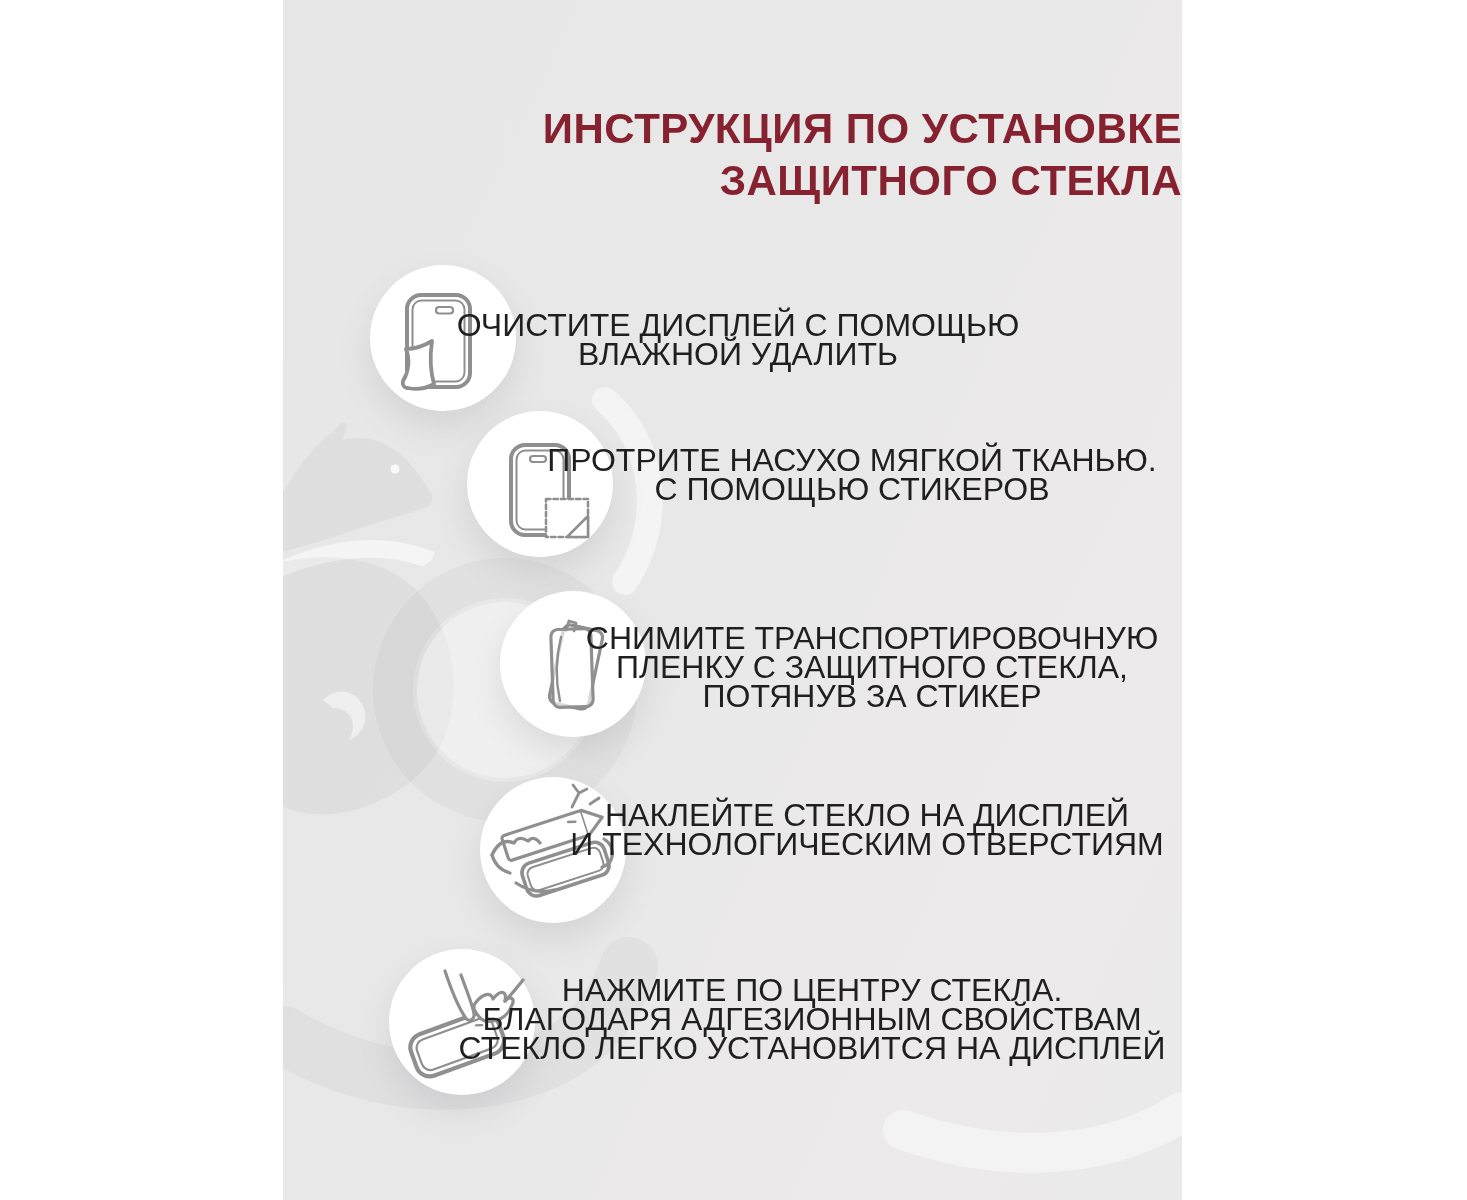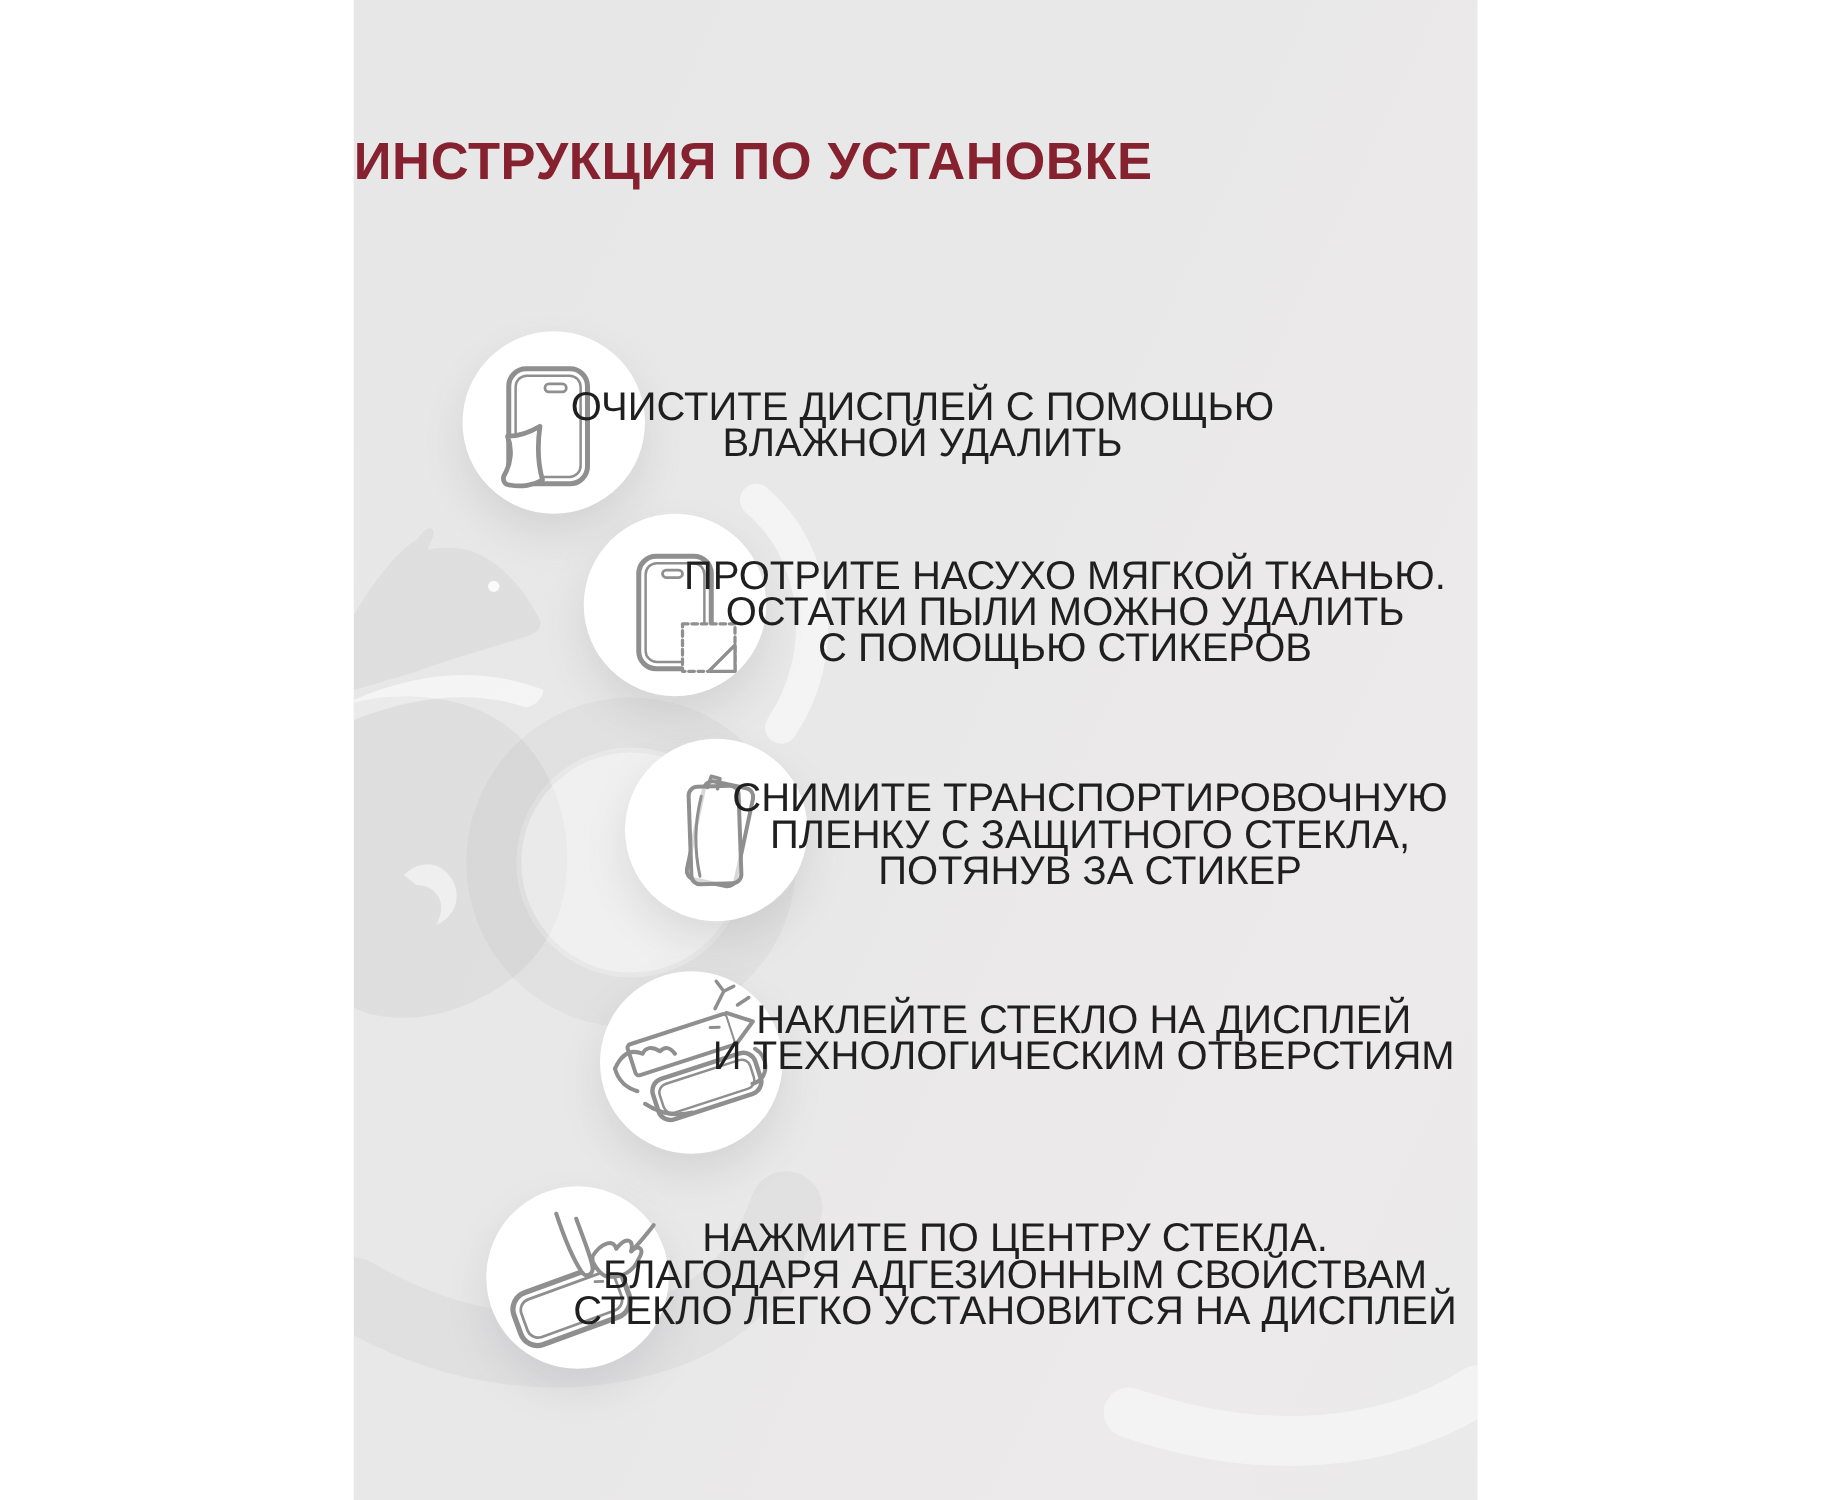--- a/index.html
+++ b/index.html
@@ -9,21 +9,21 @@
     -webkit-font-smoothing:antialiased;overflow:hidden;
   }
   .panel{
     position:absolute;left:283px;top:0;width:899px;height:1200px;
     background:linear-gradient(115deg,#e8e7e7 0%,#e9e8e8 45%,#eceaea 78%,#ebeaea 100%);
     overflow:hidden;
   }
   .watermark{position:absolute;left:0;top:0;width:899px;height:1200px;}
   .title{
     position:absolute;left:0;right:0;top:103px;margin:0;
-    text-align:left;font-size:42px;line-height:52px;font-weight:700;
+    text-align:right;font-size:42px;line-height:52px;font-weight:700;
     letter-spacing:.5px;color:#86222f;
   }
   .step-circle{
     position:absolute;width:146px;height:146px;border-radius:50%;
     background:#ffffff;box-shadow:0 16px 32px rgba(110,110,118,.16);
   }
   .step-circle svg{position:absolute;left:0;top:0;width:146px;height:146px;}
   .c1{left:87px;top:265px;}
   .c2{left:184px;top:411px;}
   .c3{left:217px;top:591px;}
@@ -68,20 +68,21 @@
 
       <path d="M0,1035 C80,1082 170,1094 250,1066 C300,1048 330,1012 346,966" fill="none" stroke="rgba(60,60,70,0.04)" stroke-width="58" stroke-linecap="round"></path>
 
       <path d="M322,400 C372,442 382,522 342,582" fill="none" stroke="rgba(255,255,255,0.5)" stroke-width="26" stroke-linecap="round"></path>
       <path d="M620,1130 C730,1168 830,1156 899,1112" fill="none" stroke="rgba(255,255,255,0.45)" stroke-width="40" stroke-linecap="round"></path>
     </g>
   </svg>
 
   <h1 class="title">
     <span>ИНСТРУКЦИЯ ПО УСТАНОВКЕ</span><br>
+    <span>ЗАЩИТНОГО СТЕКЛА</span>
   </h1>
 
   <div class="step-circle c1">
     <svg viewBox="0 0 146 146">
       <g class="ic">
         <rect x="37" y="30" width="63" height="92" rx="14" stroke-width="4"></rect>
         <rect x="42.5" y="35.5" width="52" height="81" rx="9" stroke-width="2"></rect>
         <rect x="66" y="42" width="17" height="6.5" rx="3" stroke-width="2.2"></rect>
         <path d="M62,76 C52,82 43,84 36,84 C40,94 39,106 33,116 C32,120 34,123 38,123
                  C47,125 57,123 64,119 C60,105 60,90 62,76 Z" fill="#ffffff" stroke-width="3.8"></path>
@@ -99,21 +100,20 @@
         <rect x="44" y="34" width="58" height="90" rx="14" stroke-width="4"></rect>
         <rect x="49.5" y="39.5" width="47" height="79" rx="9" stroke-width="2"></rect>
         <rect x="63" y="45" width="16" height="6" rx="3" stroke-width="2.2"></rect>
         <rect x="79" y="88" width="42" height="38" fill="#ffffff" stroke-width="2.6" stroke-dasharray="4.5 3"></rect>
         <path d="M100,126 L121,105 L121,126 Z" fill="#ffffff" stroke-width="2.6"></path>
       </g>
     </svg>
   </div>
   <div class="step-text t2">
     <div>ПРОТРИТЕ НАСУХО МЯГКОЙ ТКАНЬЮ.</div>
-    <div>ОСТАТКИ ПЫЛИ МОЖНО УДАЛИТЬ</div>
     <div>С ПОМОЩЬЮ СТИКЕРОВ</div>
   </div>
 
   <div class="step-circle c3">
     <svg viewBox="0 0 146 146">
       <g class="ic">
         <rect x="56" y="36" width="40" height="80" rx="7" stroke-width="3.2" transform="rotate(12 76 76)"></rect>
         <rect x="52" y="38" width="40" height="78" rx="7" stroke-width="3.2" transform="rotate(-2 72 77)" fill="rgba(255,255,255,0.65)"></rect>
         <path d="M66,39 L69,30 L76,32 L74,40" stroke-width="2.8"></path>
         <path d="M61,46 C55,70 56,92 60,110" stroke-width="2.4"></path>

